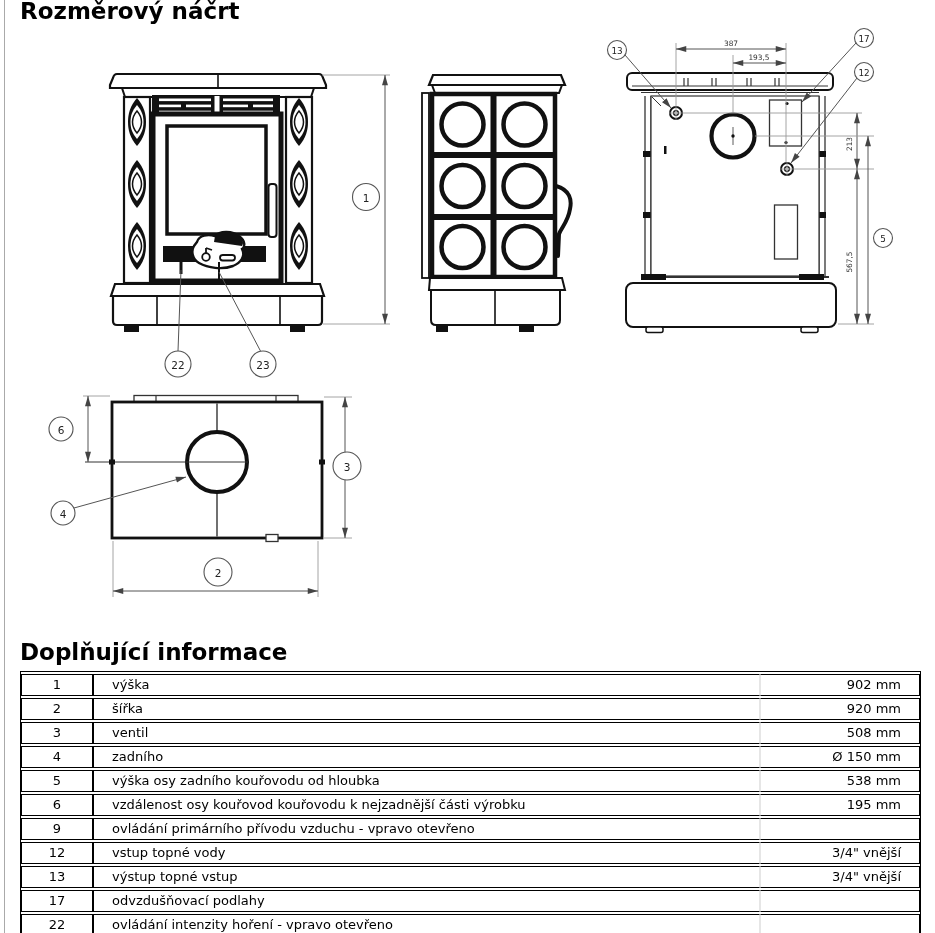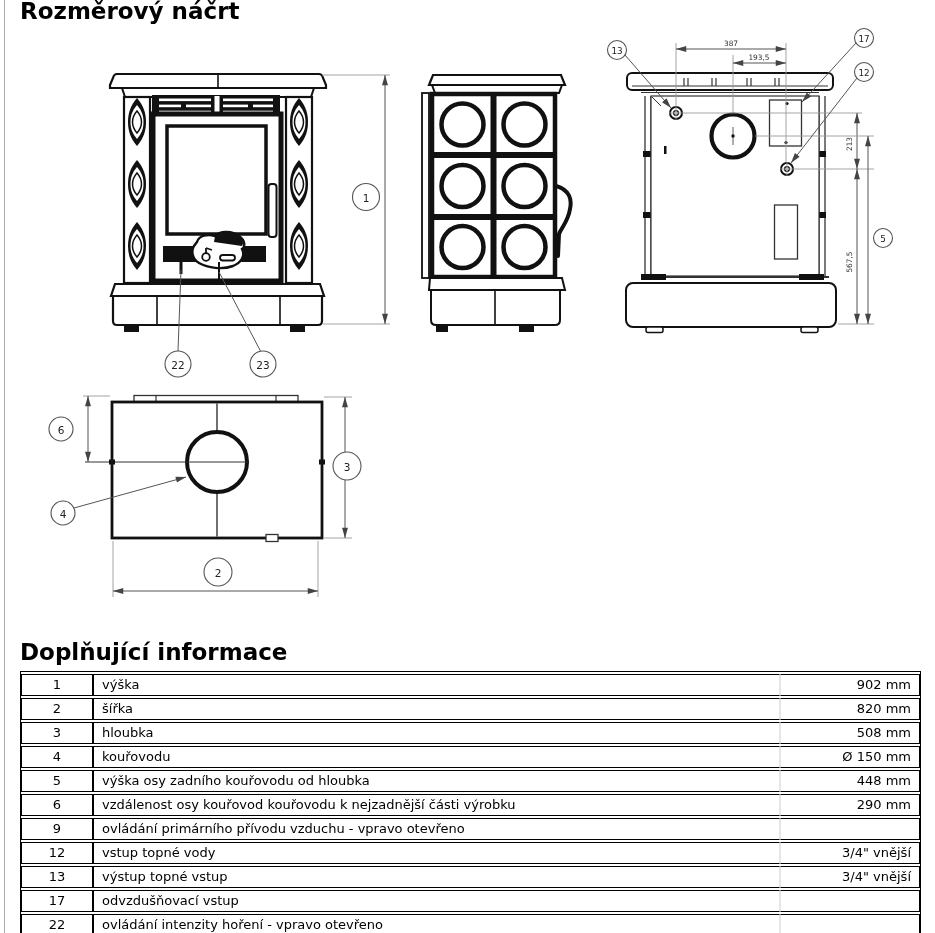--- a/index.html
+++ b/index.html
@@ -26,21 +26,21 @@
   .ct  { font:10.5px "DejaVu Sans",sans-serif; fill:#222; text-anchor:middle; dominant-baseline:central; }
   .cts { font:8.8px "DejaVu Sans",sans-serif; fill:#222; text-anchor:middle; dominant-baseline:central; }
   .dt  { font:7.4px "DejaVu Sans",sans-serif; fill:#333; text-anchor:middle; }
 
   
   table#info {
     position:absolute; left:20px; top:671px; width:901px;
     border-collapse:separate; border-spacing:0 2px; border:1px solid #000;
     background:#fff; table-layout:fixed;
   }
-  #info td { border:1px solid #000; height:18px; padding:1px 8px; font-size:13px; line-height:16px; overflow:hidden; white-space:nowrap; }
+  #info td { border:1px solid #000; height:18px; padding:1px 18px; font-size:13px; line-height:16px; overflow:hidden; white-space:nowrap; }
   #info td.num { width:70px; text-align:center; padding:1px 0; }
   #info td.lbl { border-right:1px solid #e6e6e6; }
   #info td.val { width:122px; text-align:right; border-left:1px solid #e6e6e6; }
 </style>
 </head>
 <body>
 
 <div class="page-border-left"></div>
 
 <h1 class="sec-title" id="title-main">Rozměrový náčrt</h1>
@@ -307,60 +307,60 @@
 <table id="info">
   <tbody>
     <tr>
       <td class="num">1</td>
       <td class="lbl">výška</td>
       <td class="val">902 mm</td>
     </tr>
     <tr>
       <td class="num">2</td>
       <td class="lbl">šířka</td>
-      <td class="val">820 mm</td>
+      <td class="val">920 mm</td>
     </tr>
     <tr>
       <td class="num">3</td>
-      <td class="lbl">hloubka</td>
+      <td class="lbl">ventil</td>
       <td class="val">508 mm</td>
     </tr>
     <tr>
       <td class="num">4</td>
-      <td class="lbl">kouřovodu</td>
+      <td class="lbl">zadního</td>
       <td class="val">Ø 150 mm</td>
     </tr>
     <tr>
       <td class="num">5</td>
       <td class="lbl">výška osy zadního kouřovodu od hloubka</td>
-      <td class="val">448 mm</td>
+      <td class="val">538 mm</td>
     </tr>
     <tr>
       <td class="num">6</td>
       <td class="lbl">vzdálenost osy kouřovod kouřovodu k nejzadnější části výrobku</td>
-      <td class="val">290 mm</td>
+      <td class="val">195 mm</td>
     </tr>
     <tr>
       <td class="num">9</td>
       <td class="lbl">ovládání primárního přívodu vzduchu - vpravo otevřeno</td>
       <td class="val"></td>
     </tr>
     <tr>
       <td class="num">12</td>
       <td class="lbl">vstup topné vody</td>
       <td class="val">3/4" vnější</td>
     </tr>
     <tr>
       <td class="num">13</td>
       <td class="lbl">výstup topné vstup</td>
       <td class="val">3/4" vnější</td>
     </tr>
     <tr>
       <td class="num">17</td>
-      <td class="lbl">odvzdušňovací vstup</td>
+      <td class="lbl">odvzdušňovací podlahy</td>
       <td class="val"></td>
     </tr>
     <tr>
       <td class="num">22</td>
       <td class="lbl">ovládání intenzity hoření - vpravo otevřeno</td>
       <td class="val"></td>
     </tr>
   </tbody>
 </table>
 

